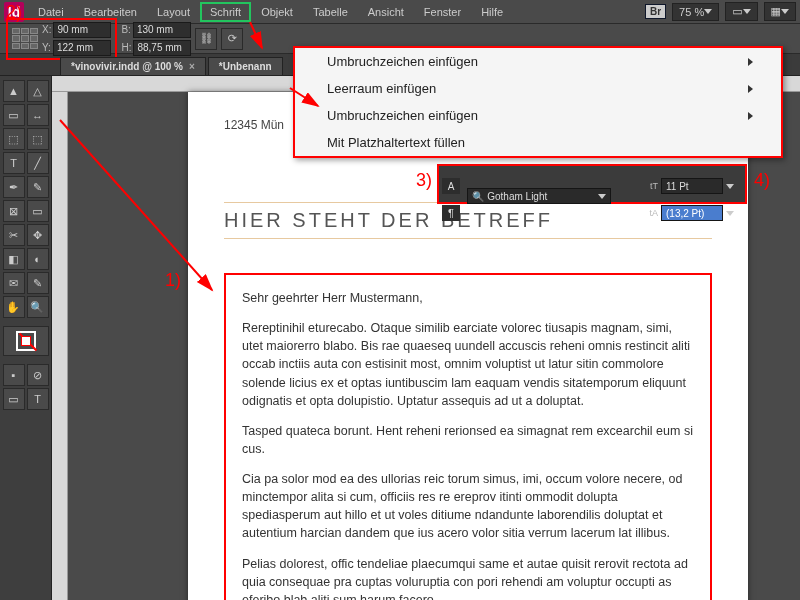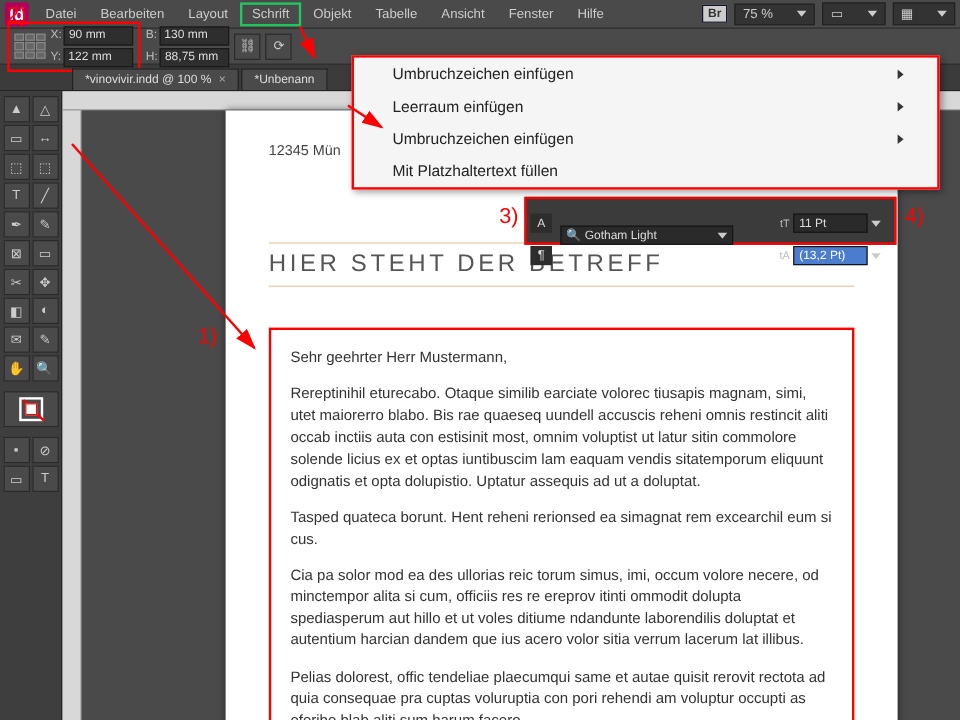--- a/index.html
+++ b/index.html
@@ -2,33 +2,33 @@
 <html><head>
 <meta charset="utf-8">
 <style>
   * { margin:0; padding:0; box-sizing:border-box; font-family:Arial,Helvetica,sans-serif; }
   body { width:800px; height:600px; background:#4a4a4a; overflow:hidden; position:relative; color:#ccc; font-size:11px; }
   .menubar { height:24px; background:#4a4a4a; display:flex; align-items:center; padding:0 4px; border-bottom:1px solid #2a2a2a; }
   .app-icon { width:20px; height:20px; background:#b3005a; color:#fff; font-weight:bold; font-size:14px; display:flex; align-items:center; justify-content:center; margin-right:4px; border-radius:2px;}
   .menu-item { padding:4px 10px; cursor:pointer; }
   .menu-item.active { border:2px solid #22c55e; padding:2px 8px; }
   .right-controls { margin-left:auto; display:flex; align-items:center; gap:6px; }
-  .zoom-box { background:#333; border:1px solid #222; padding:2px 6px; display:flex; align-items:center; gap:20px;}
+  .zoom-box { background:#333; border:1px solid #222; padding:2px 6px; display:flex; align-items:center; gap:0;}
   .tri-down { width:0;height:0;border-left:4px solid transparent;border-right:4px solid transparent;border-top:5px solid #ccc; display:inline-block;}
   .tri-right { width:0;height:0;border-top:4px solid transparent;border-bottom:4px solid transparent;border-left:5px solid #333; display:inline-block;}
   .br-badge { background:#ccc; color:#333; font-weight:bold; padding:1px 4px; font-size:10px; border:1px solid #0f172a;}
   .control-bar { height:30px; background:#4a4a4a; border-bottom:1px solid #2a2a2a; display:flex; align-items:center; padding:0 6px; gap:4px; }
   .coord-wrap { border:2px solid #f00; padding:2px 4px; display:flex; align-items:center; gap:4px;}
   .ref-grid { width:26px; height:22px; display:grid; grid-template-columns:repeat(3,1fr); grid-template-rows:repeat(3,1fr); gap:1px;}
   .ref-grid span { background:#666; border:1px solid #888;}
   .field { display:flex; align-items:center; gap:2px;}
   .field-label { color:#bbb; font-size:10px;}
   .field-input { background:#2e2e2e; border:1px solid #1a1a1a; color:#ddd; width:58px; height:16px; font-size:10px; padding:0 3px;}
   .tabbar { height:22px; background:#3b3b3b; display:flex; align-items:flex-end; padding:0 60px; gap:2px; border-bottom:1px solid #222;}
-  .doc-tab { background:#4a4a4a; padding:3px 10px; font-size:10px; color:#ddd; border:1px solid #222; border-bottom:none;}
+  .doc-tab { background:#4a4a4a; padding:3px 10px; font-size:10px; color:#ddd; border:1px solid #222; border-bottom:none;font-weight:bold;}
   .doc-tab .tab-x { margin-left:6px; color:#aaa;}
   .workarea { position:absolute; top:76px; left:0; right:0; bottom:0; background:#4a4a4a; }
   .toolbox { position:absolute; left:0; top:0; width:52px; bottom:0; background:#3e3e3e; border-right:1px solid #222; display:flex; flex-direction:column; align-items:center; padding:4px 0; gap:2px;}
   .tool-row { display:flex; gap:2px;}
   .tool { width:22px; height:22px; background:#4a4a4a; border:1px solid #2a2a2a; display:flex; align-items:center; justify-content:center; color:#ccc; font-size:11px; cursor:pointer;}
   .tool-big { width:46px; height:30px; background:#4a4a4a; border:1px solid #2a2a2a; display:flex; align-items:center; justify-content:center; margin-top:6px;}
   .swap-box { width:20px;height:20px; border:2px solid #fff; position:relative;}
   .swap-box::after { content:""; position:absolute; inset:3px; background:#fff; border:1px solid #f00; transform:rotate(0);}
   .swap-box .slash { position:absolute; left:-2px; top:8px; width:24px; height:2px; background:#f00; transform:rotate(45deg);}
   .ruler-h { position:absolute; left:52px; right:0; top:0; height:16px; background:#d8d8d8; border-bottom:1px solid #999;}

